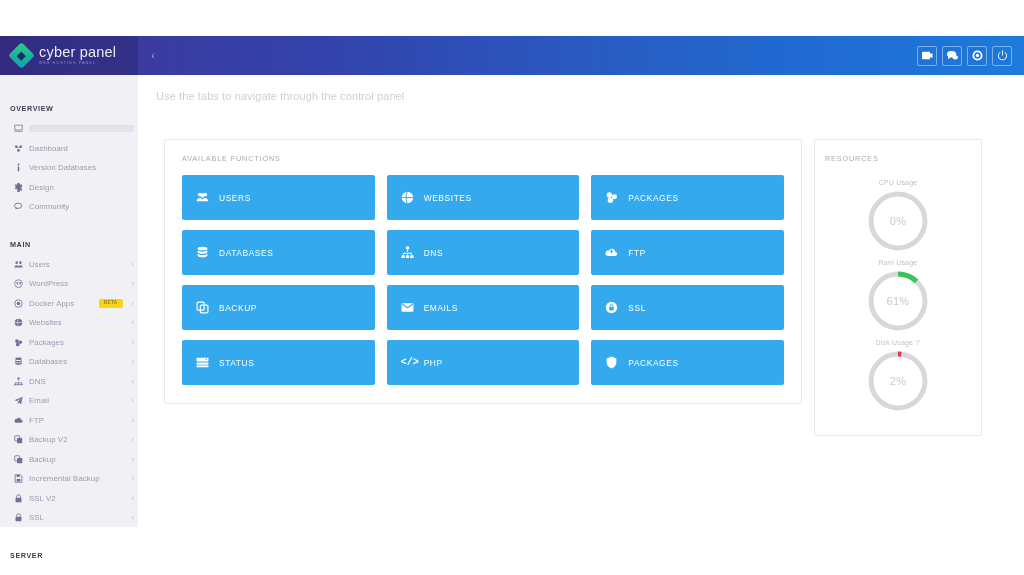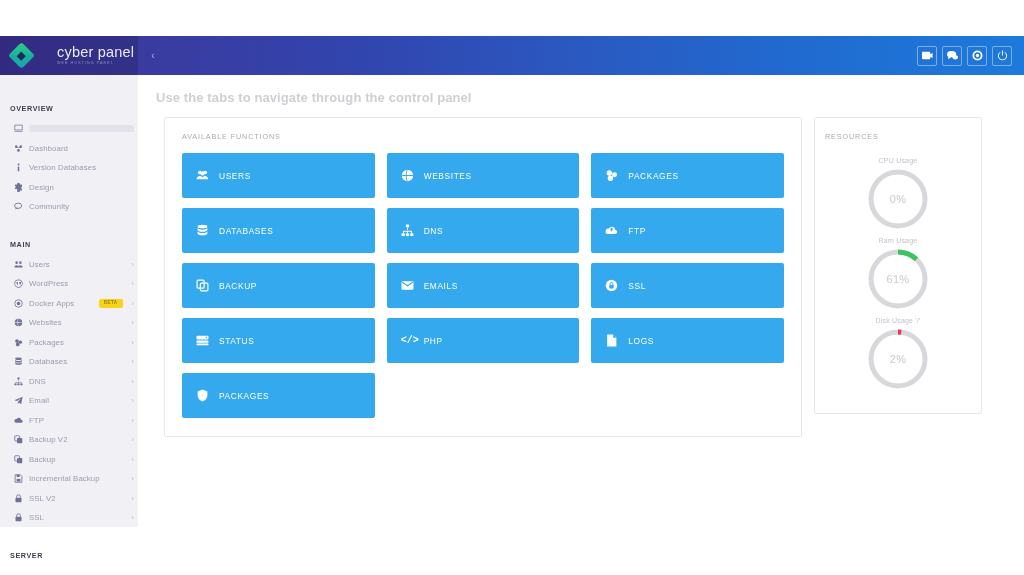--- a/index.html
+++ b/index.html
@@ -23,21 +23,21 @@
   .logo-diamond {
     width: 19px; height: 19px; transform: rotate(45deg);
     background: linear-gradient(135deg, #2fd07f 0%, #17b0a0 55%, #1aa0b6 100%);
     border-radius: 3px; flex: 0 0 auto;
     display: flex; align-items: center; justify-content: center;
   }
   .logo-diamond i {
     transform: rotate(-45deg); color: #1d2a5e; font-style: normal;
     font-weight: 700; font-size: 11px; line-height: 1;
   }
-  .brand-text { margin-left: 26px; line-height: 1; }
+  .brand-text { margin-left: 8px; line-height: 1; }
   .brand-name { font-size: 14.5px; color: #e9eaf6; letter-spacing: .2px;
                 font-weight: 400; white-space: nowrap; }
   .brand-sub { font-size: 3.6px; color: #8f92c9; letter-spacing: 1.1px;
                margin-top: 2px; white-space: nowrap; }
   .collapse-btn {
     margin-left: 9px; color: #aeb2de; font-size: 10px; line-height: 1;
     width: 12px; text-align: center;
   }
   .topbar-right { margin-left: auto; display: flex; gap: 5px; padding-right: 12px; }
   .hicon {
@@ -74,24 +74,24 @@
     background: #f7d417; color: #9a7e07; font-size: 4.6px; font-weight: 700;
     letter-spacing: .4px; padding: 2px 5px; border-radius: 2px; margin-left: auto;
     margin-right: 5px; line-height: 1;
   }
 
   
   .content { position: absolute; left: 138px; top: 75px; width: 886px; height: 500px;
              background: #ffffff; }
   .page-head { padding: 12px 0 0 18px; }
   .page-title { font-size: 15px; color: #b9b9bd; font-weight: 400; letter-spacing: .4px; }
-  .page-sub { font-size: 13px; color: #cfcfd4; margin-top: 3px; letter-spacing: .1px; font-weight: bold; }
+  .page-sub { font-size: 11px; color: #cfcfd4; margin-top: 3px; letter-spacing: .1px; }
 
   .panels { display: flex; gap: 12px; padding: 12px 26px 0 26px; align-items: flex-start; }
-  .card { background: #ffffff; border: 1px solid #e8e8ec; border-radius: 2px; }
+  .card { background: #ffffff; border: 1px solid #e8e8ec; border-radius: 2px; margin-top: 25px; }
   .card-fn { width: 638px; padding: 14px 17px 18px 17px; }
   .card-res { width: 168px; padding: 14px 10px 16px 10px; }
   .card-head {
     font-size: 7.2px; color: #a9a9b2; letter-spacing: .9px; padding-bottom: 12px;
   }
   .fn-grid { display: grid; grid-template-columns: repeat(3, 1fr); gap: 10px 12px; }
   .fn-btn {
     height: 45px; background: #34a9ee; border-radius: 2px;
     display: flex; align-items: center; padding-left: 14px; gap: 10px;
     color: #ffffff; cursor: pointer;
@@ -480,27 +480,20 @@
                 <circle cx="19" cy="6.5" r="1.4" fill="#34a9ee"></circle>
               </svg>
             <span class="fn-label">STATUS</span>
           </div>
 
           <div class="fn-btn">
             <span class="fn-code">&lt;/&gt;</span>
             <span class="fn-label">PHP</span>
           </div>
 
-          <div class="fn-btn">
-            <svg viewBox="0 0 24 24">
-                <path d="M4 1h11l6 6v16H4z"></path>
-                <path d="M15 1v6h6" fill="#34a9ee"></path>
-              </svg>
-            <span class="fn-label">LOGS</span>
-          </div>
 
           <div class="fn-btn">
             <svg viewBox="0 0 24 24">
                 <path d="M12 1L3 4.5v7C3 17 6.9 21.6 12 23c5.1-1.4 9-6 9-11.5v-7z"></path>
               </svg>
             <span class="fn-label">PACKAGES</span>
           </div>
 
         </div>
       </div>

